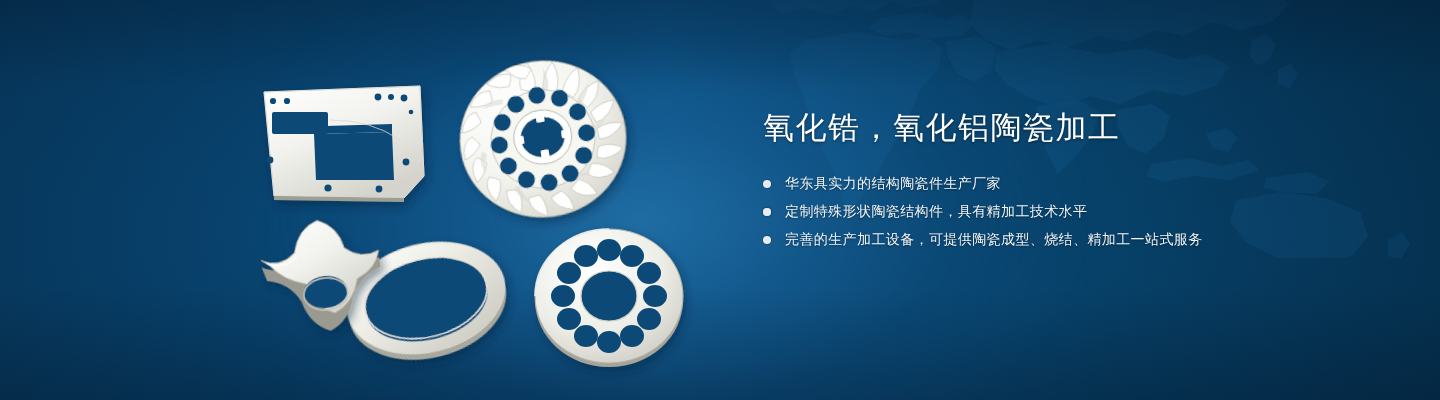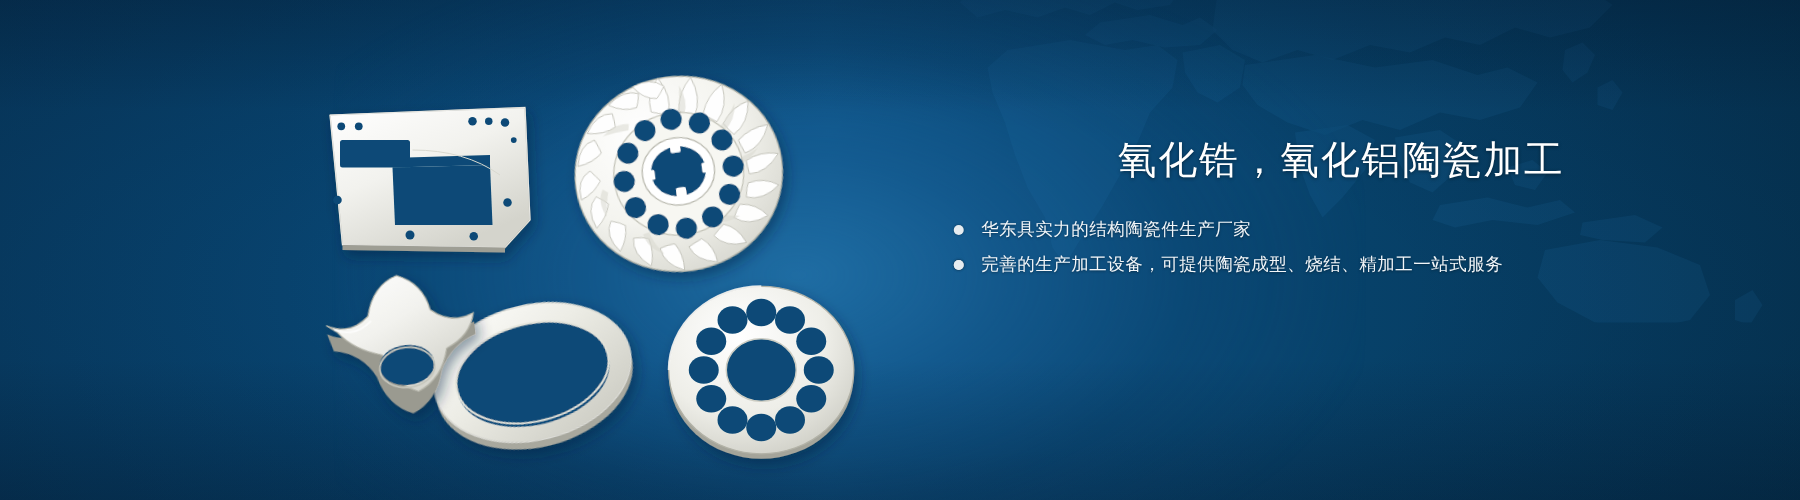--- a/index.html
+++ b/index.html
@@ -66,26 +66,26 @@
   }
   .headline{
     margin:0;
     font-size:31px;
     line-height:40px;
     font-weight:400;
     letter-spacing:1.5px;
     color:#ffffff;
     text-shadow:0 1px 3px rgba(0,0,0,.45);
     white-space:nowrap;
-    text-align:center;
   }
   .bullets{
     list-style:none;
     margin:25px 0 0 0;
     padding:0;
+    font-family:Liberation Serif, serif;
   }
   .bullets li{
     position:relative;
     padding-left:22px;
     margin-bottom:7px;
     font-size:14px;
     line-height:21px;
     color:#f2f6f9;
     letter-spacing:.4px;
     text-shadow:0 1px 2px rgba(0,0,0,.40);
@@ -319,18 +319,22 @@
     <ul class="bullets">
       <li>
         <span class="dot"></span>
         <span>华东具实力的结构陶瓷件生产厂家</span>
       </li>
       <li>
         <span class="dot"></span>
       </li>
       <li>
         <span class="dot"></span>
+        <span>定制特殊形状陶瓷结构件，具有精加工技术水平</span>
+      </li>
+      <li>
+        <span class="dot"></span>
         <span>完善的生产加工设备，可提供陶瓷成型、烧结、精加工一站式服务</span>
       </li>
     </ul>
   </div>
 
 </div>
 
 </body></html>

